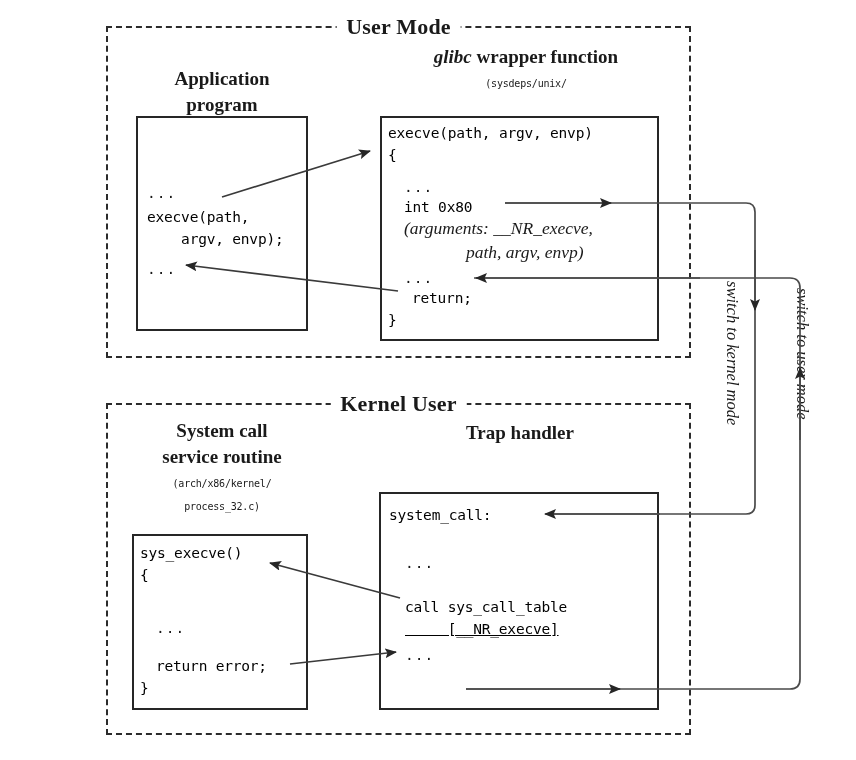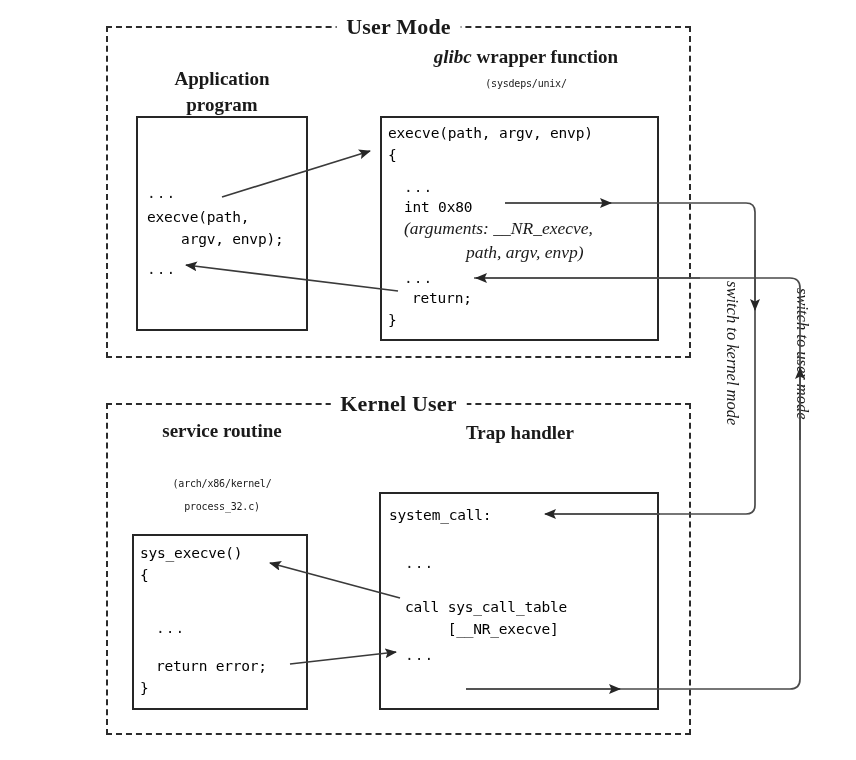--- a/index.html
+++ b/index.html
@@ -160,20 +160,21 @@
   <div class="code-ital" style="left:466px; top:240px;">path, argv, envp)</div>
   <div class="dots" style="left:404px; top:267px;">...</div>
   <div class="code" style="left:404px; top:287px;margin-left:8px;">return;</div>
   <div class="code" style="left:388px; top:309px;">}</div>
 
   <div class="abs mode-region" style="left:106px; top:403px; width:585px; height:332px;">
     <span class="mode-title">Kernel User</span>
   </div>
 
   <div class="col-heading" style="left:122px; top:418px; width:200px;">
+    <div>System call</div>
     <div>service routine</div>
   </div>
   <div class="col-sub" style="left:122px; top:472px; width:200px;">
     <div>(arch/x86/kernel/</div>
     <div>process_32.c)</div>
   </div>
 
   <div class="col-heading" style="left:380px; top:420px; width:280px;">
     <div>Trap handler</div>
   </div>
@@ -184,21 +185,21 @@
   <div class="code" style="left:140px; top:564px;">{</div>
   <div class="dots" style="left:156px; top:617px;">...</div>
   <div class="code" style="left:156px; top:655px;">return error;</div>
   <div class="code" style="left:140px; top:677px;">}</div>
 
   <div class="code-box" style="left:379px; top:492px; width:280px; height:218px;">
   </div>
   <div class="code" style="left:389px; top:504px;">system_call:</div>
   <div class="dots" style="left:405px; top:552px;">...</div>
   <div class="code" style="left:405px; top:596px;">call sys_call_table</div>
-  <div class="code" style="left:405px; top:618px;">     [__NR_execve]</div>
+  <div class="code" style="left:405px; top:618px;text-decoration:underline;">     [__NR_execve]</div>
   <div class="dots" style="left:405px; top:644px;">...</div>
 
   <div class="switch-label" style="left:742px; top:281px;">switch to kernel mode</div>
   <div class="switch-label" style="left:812px; top:288px;">switch to user mode</div>
 
   <svg id="arrows" viewBox="0 0 856 760" xmlns="http://www.w3.org/2000/svg">
     <defs>
       <marker id="ahead" markerWidth="11" markerHeight="9" refX="10" refY="4.5" orient="auto" markerUnits="userSpaceOnUse">
         <path d="M0,0 L11,4.5 L0,9 L2.2,4.5 z" fill="#3a3a3a"></path>
       </marker>

